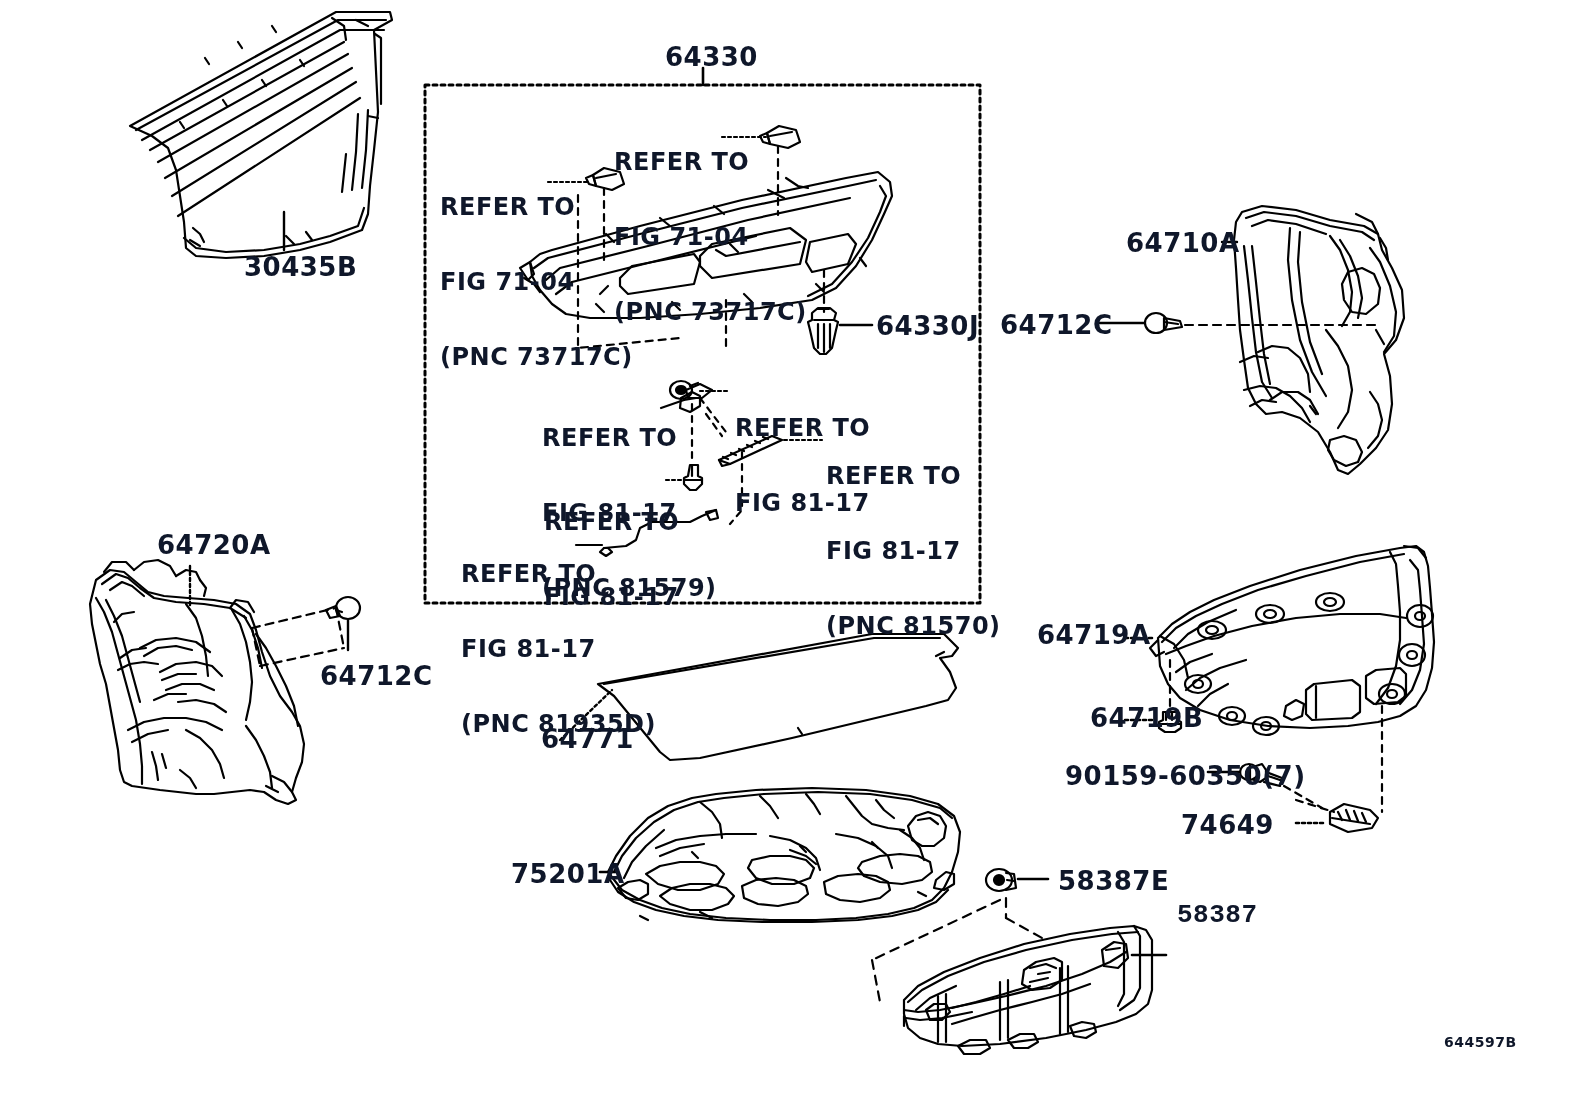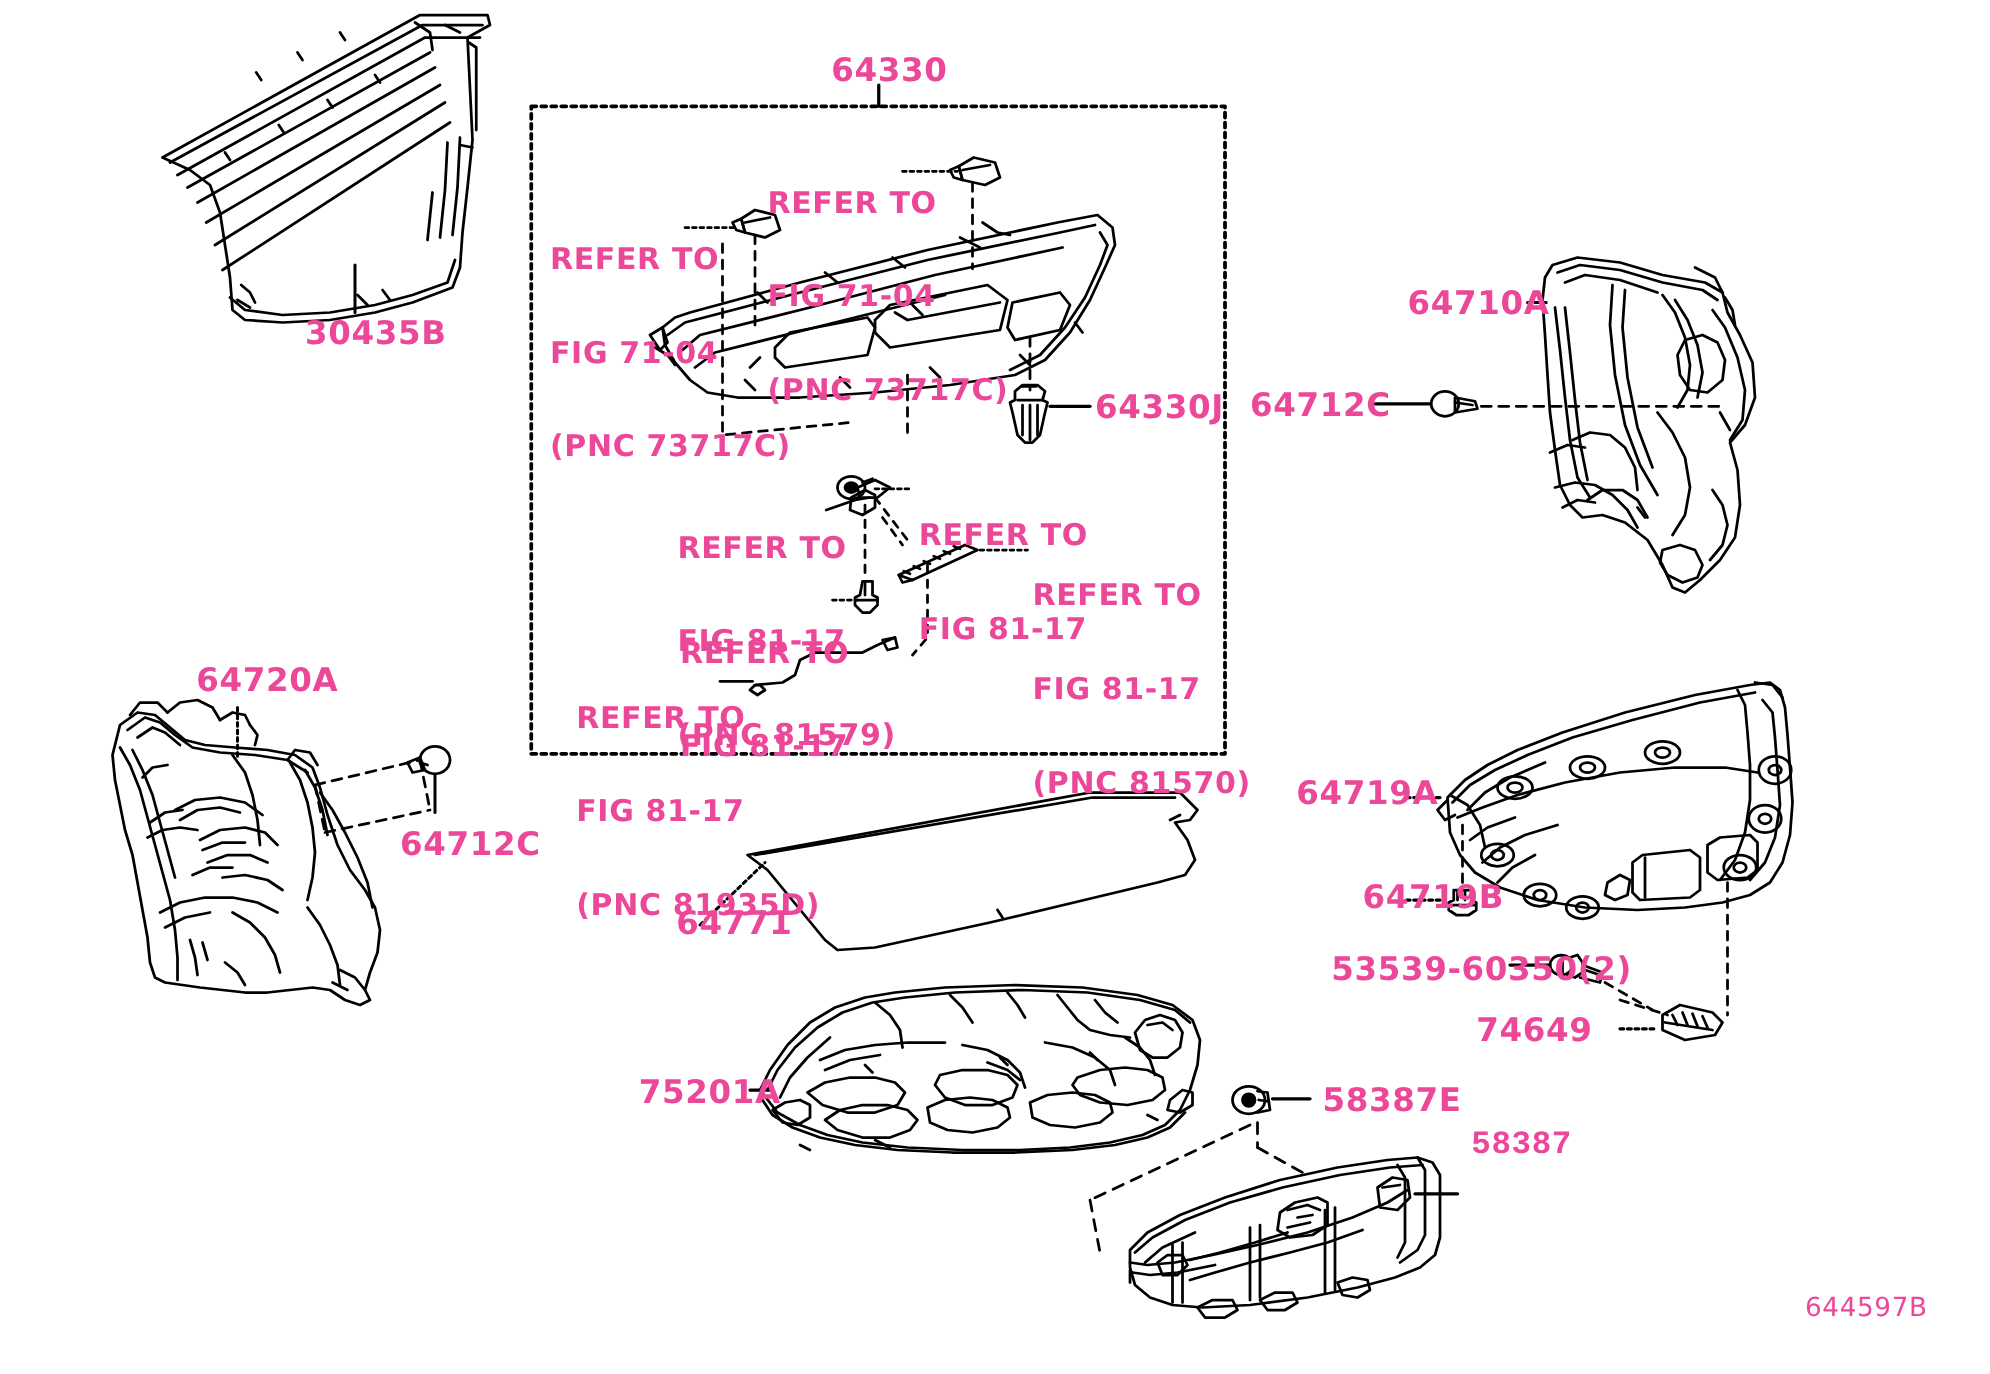--- a/index.html
+++ b/index.html
@@ -1,24 +1,24 @@
 <!DOCTYPE html>
 <html><head>
 <meta charset="utf-8">
 <style>
   html,body{margin:0;padding:0;background:#ffffff;}
   body{width:1592px;height:1099px;position:relative;overflow:hidden;
        font-family:"DejaVu Sans","Liberation Sans",sans-serif;}
   #stage{position:absolute;inset:0;width:1592px;height:1099px;}
   svg#art{position:absolute;left:0;top:0;width:1592px;height:1099px;}
   .lbl{position:absolute;font-family:"DejaVu Sans","Liberation Sans",sans-serif;
-       font-weight:700;color:#ec4899;white-space:pre;letter-spacing:0.5px;}
+       font-weight:700;color:#0f172a;white-space:pre;letter-spacing:0.5px;}
   .pn{font-size:26px;}
   .refer{font-size:24px;line-height:25px;font-weight:700;}
-  .code{font-size:21px;font-weight:400;}
+  .code{font-size:14px;font-weight:700;}
 </style>
 </head>
 <body>
 
 <div id="stage">
 
 <svg id="art" viewBox="0 0 1592 1099" xmlns="http://www.w3.org/2000/svg">
   <rect x="0" y="0" width="1592" height="1099" fill="#ffffff"></rect>
 
   <g fill="none" stroke="#000" stroke-width="2.2" stroke-linejoin="round" stroke-linecap="round">
@@ -452,21 +452,21 @@
 <div class="lbl pn" style="left:1000px;top:310px;">64712C</div>
 
 <div class="lbl pn" style="left:157px;top:530px;">64720A</div>
 
 <div class="lbl pn" style="left:320px;top:661px;">64712C</div>
 
 <div class="lbl pn" style="left:1037px;top:620px;">64719A</div>
 
 <div class="lbl pn" style="left:1046px;top:703px;margin-left:44px;">64719B</div>
 
-<div class="lbl pn" style="left:1065px;top:761px;">53539-60350(2)</div>
+<div class="lbl pn" style="left:1065px;top:761px;">90159-60350(7)</div>
 
 <div class="lbl pn" style="left:1181px;top:810px;">74649</div>
 
 <div class="lbl pn" style="left:541px;top:724px;">64771</div>
 
 <div class="lbl pn" style="left:511px;top:859px;">75201A</div>
 
 <div class="lbl pn" style="left:1058px;top:866px;">58387E</div>
 
 <div class="lbl pn" style="left:1177px;top:900px;font-family:Liberation Mono, monospace;">58387</div>

